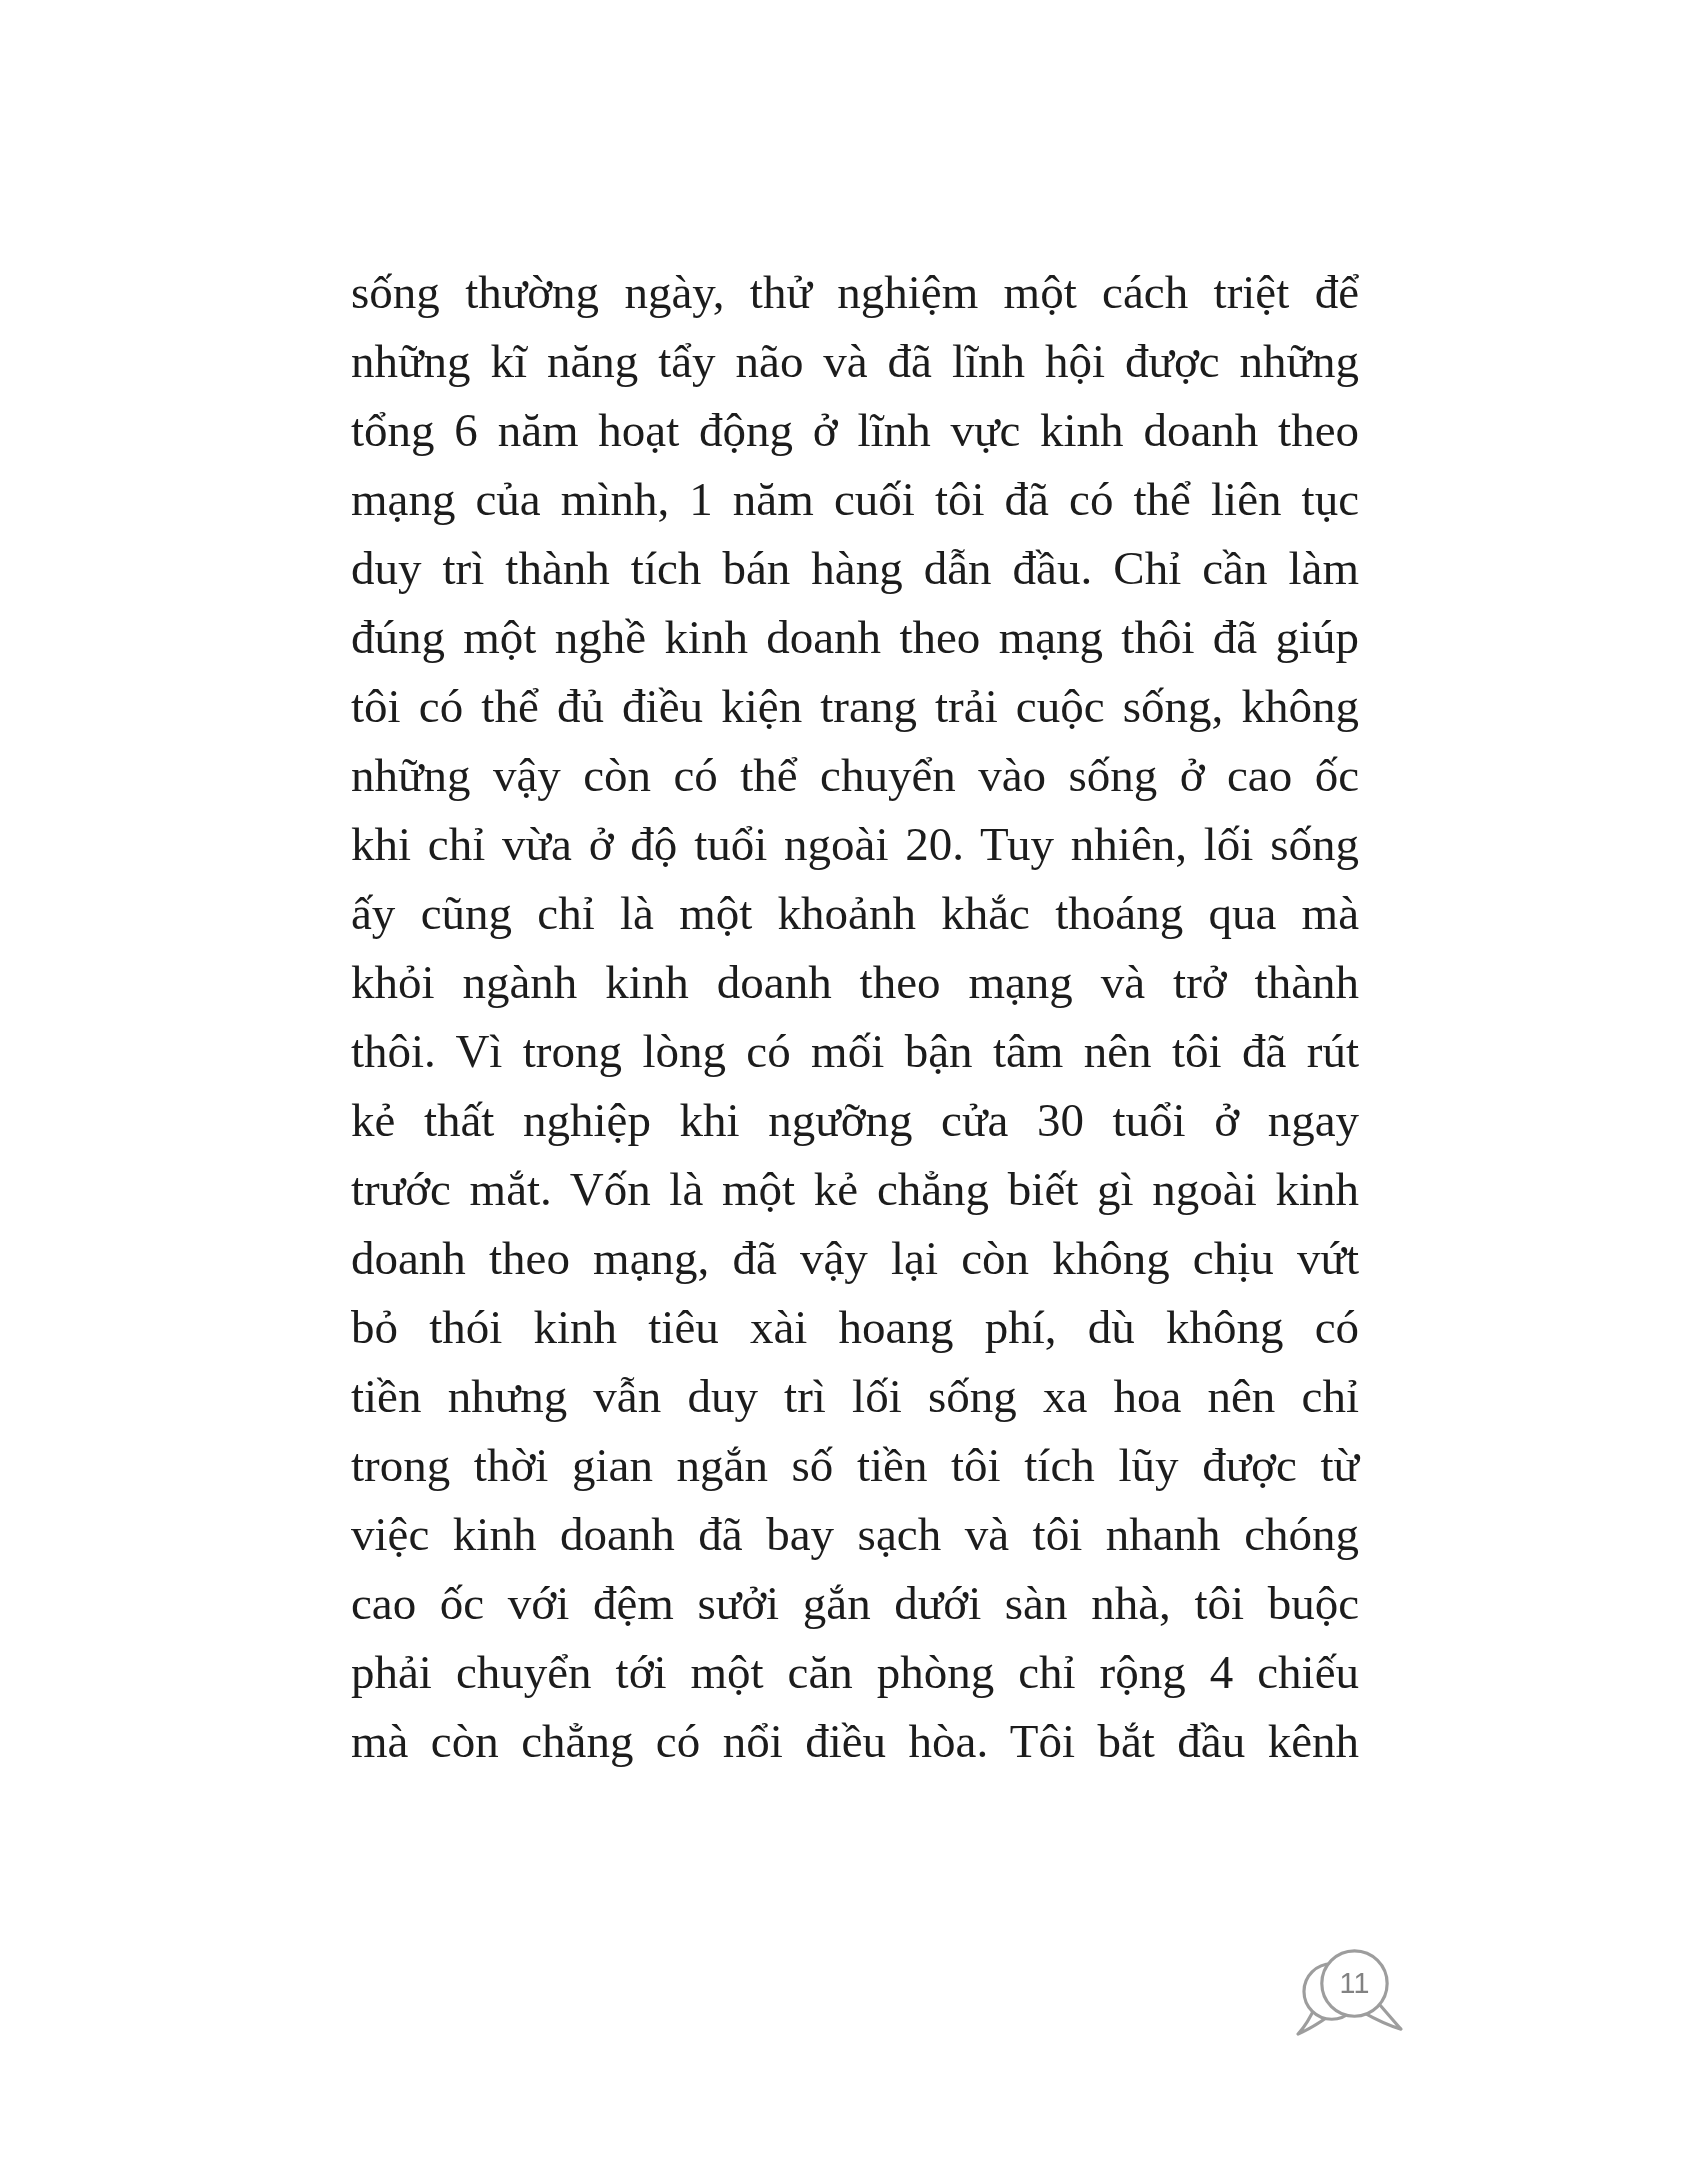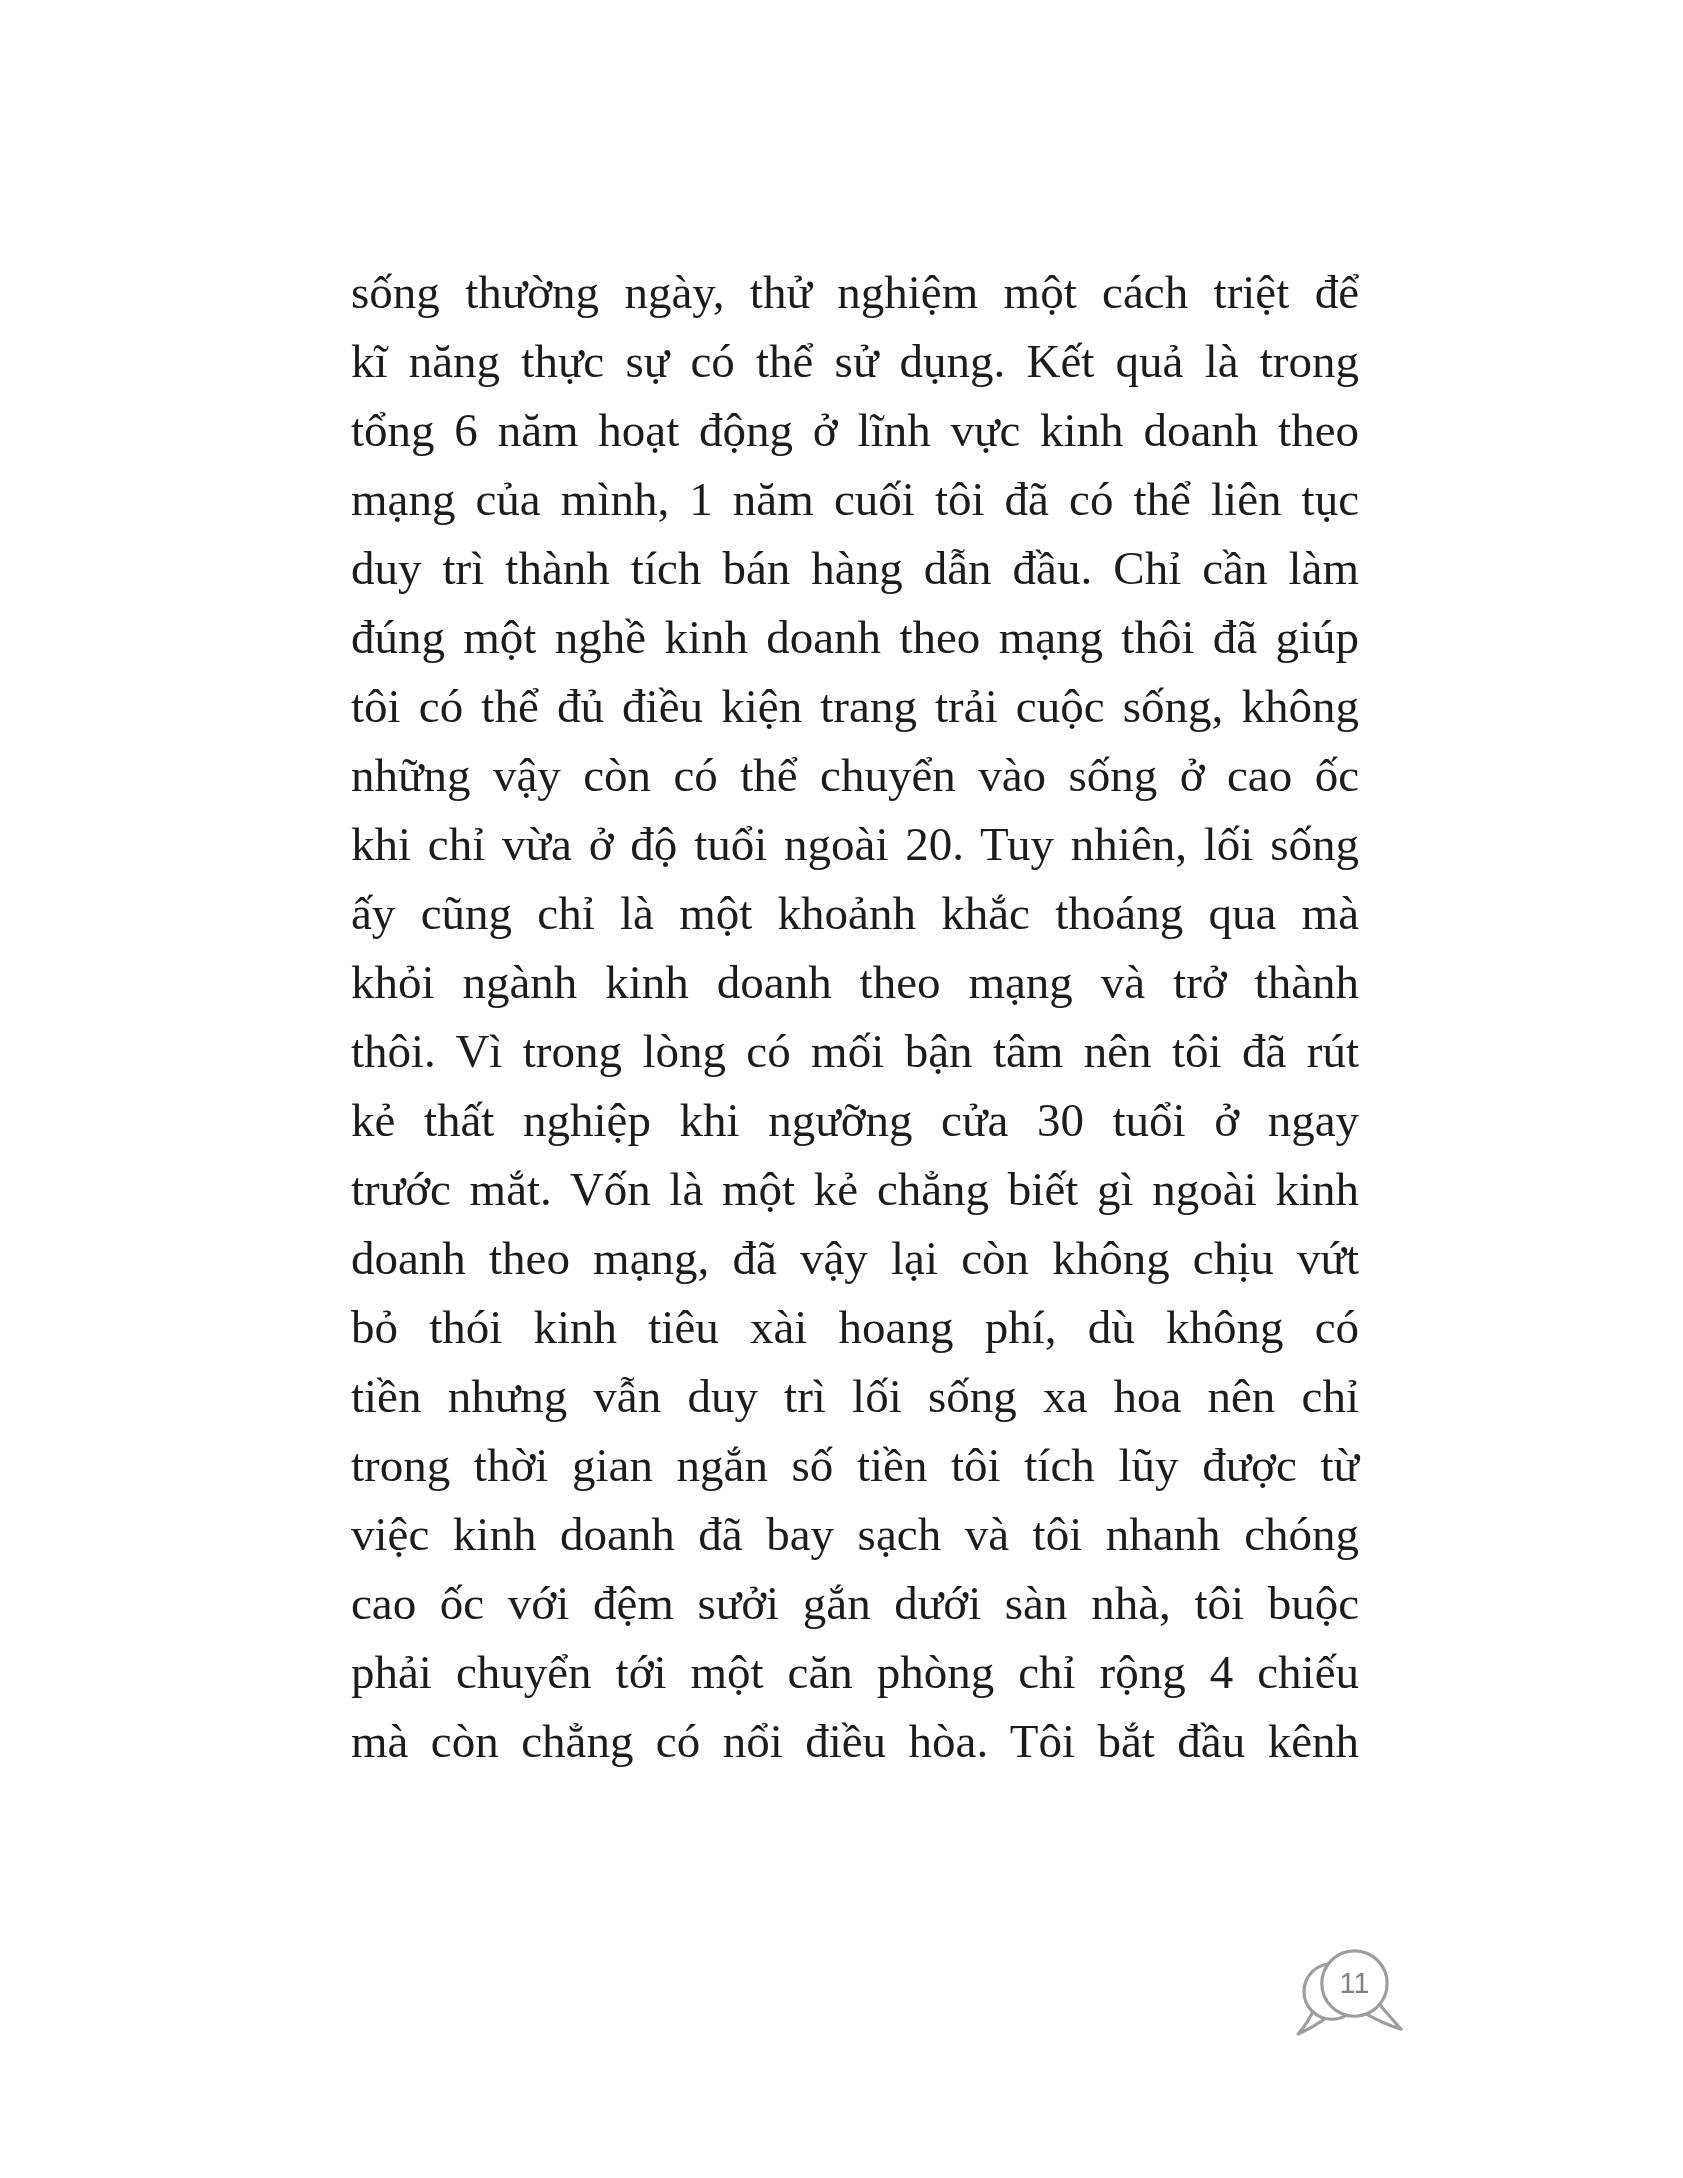--- a/index.html
+++ b/index.html
@@ -46,21 +46,21 @@
     font-family: "Liberation Sans", sans-serif;
   }
 </style>
 </head>
 <body>
 
 <div class="page">
 
   <div class="text-block">
     <div class="line">sống thường ngày, thử nghiệm một cách triệt để</div>
-    <div class="line">kĩ năng thực sự có thể sử dụng. Kết quả là trong</div>
+    <div class="line">những kĩ năng tẩy não và đã lĩnh hội được những</div>
     <div class="line">tổng 6 năm hoạt động ở lĩnh vực kinh doanh theo</div>
     <div class="line">mạng của mình, 1 năm cuối tôi đã có thể liên tục</div>
     <div class="line">duy trì thành tích bán hàng dẫn đầu. Chỉ cần làm</div>
     <div class="line">đúng một nghề kinh doanh theo mạng thôi đã giúp</div>
     <div class="line">tôi có thể đủ điều kiện trang trải cuộc sống, không</div>
     <div class="line">những vậy còn có thể chuyển vào sống ở cao ốc</div>
     <div class="line">khi chỉ vừa ở độ tuổi ngoài 20. Tuy nhiên, lối sống</div>
     <div class="line">ấy cũng chỉ là một khoảnh khắc thoáng qua mà</div>
     <div class="line">khỏi ngành kinh doanh theo mạng và trở thành</div>
     <div class="line">thôi. Vì trong lòng có mối bận tâm nên tôi đã rút</div>

